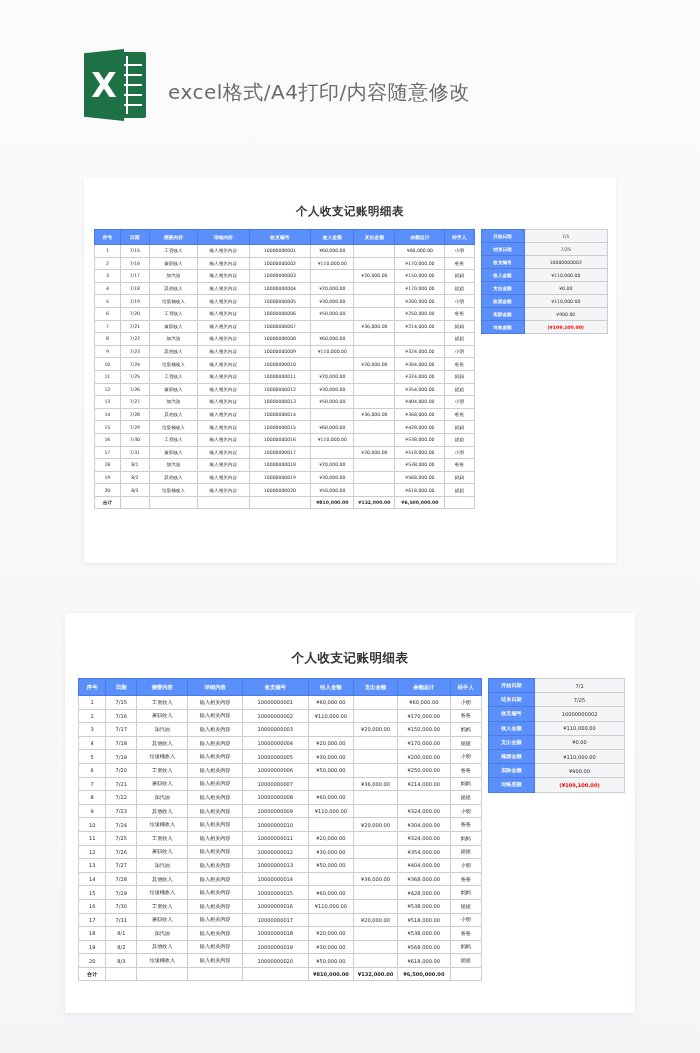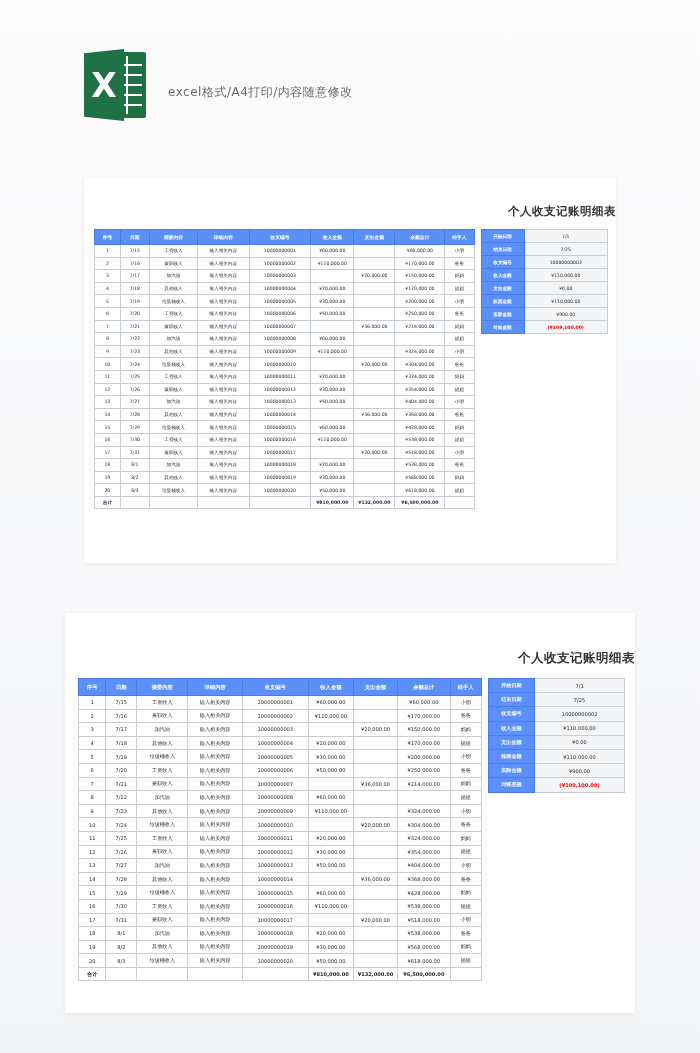--- a/index.html
+++ b/index.html
@@ -58,35 +58,35 @@
     color: #fff; font-weight: 700; font-size: 33px;
     display: flex; align-items: center; justify-content: center;
     font-family: "DejaVu Sans", "Liberation Sans", sans-serif;
   }
   .banner-texts { display: flex; flex-direction: column; justify-content: center; }
   .banner-title {
     font-size: 33px; font-weight: 700; color: #4a4a4a;
     letter-spacing: 2px; line-height: 1.25;
   }
   .banner-sub {
-    font-size: 12px; color: #6b6b6b; letter-spacing: 0.5px;
+    font-size: 20px; color: #6b6b6b; letter-spacing: 0.5px;
     margin-top: 14px;
   }
 
   
   .sheet {
     position: absolute;
     background: #ffffff;
     box-shadow: 0 1px 4px rgba(0,0,0,0.07);
   }
   #sheet-1 { left: 84px; top: 178px; width: 532px; height: 385px; }
   #sheet-2 { left: 65px; top: 613px; width: 570px; height: 400px; }
 
   .sheet-title {
-    text-align: right;
+    text-align: center;
     font-weight: 700;
     color: #333;
     width: 100%;
   }
   #sheet-1 .sheet-title { font-size: 11.5px; padding-top: 26px; padding-bottom: 10px; letter-spacing:.5px;}
   #sheet-2 .sheet-title { font-size: 12.5px; padding-top: 37px; padding-bottom: 11px; letter-spacing:.5px;}
 
   .sheet-body { display: flex; align-items: flex-start; }
   #sheet-1 .sheet-body { padding: 0 8px 0 10px; }
   #sheet-2 .sheet-body { padding: 0 10px 0 13px; }

